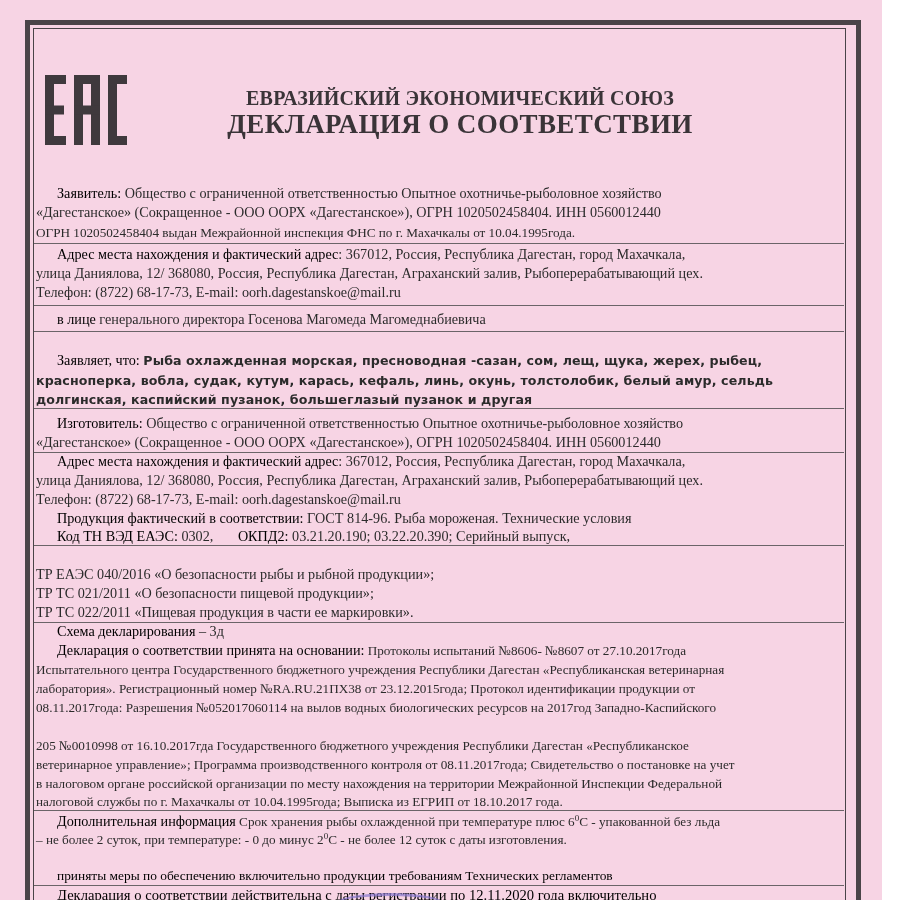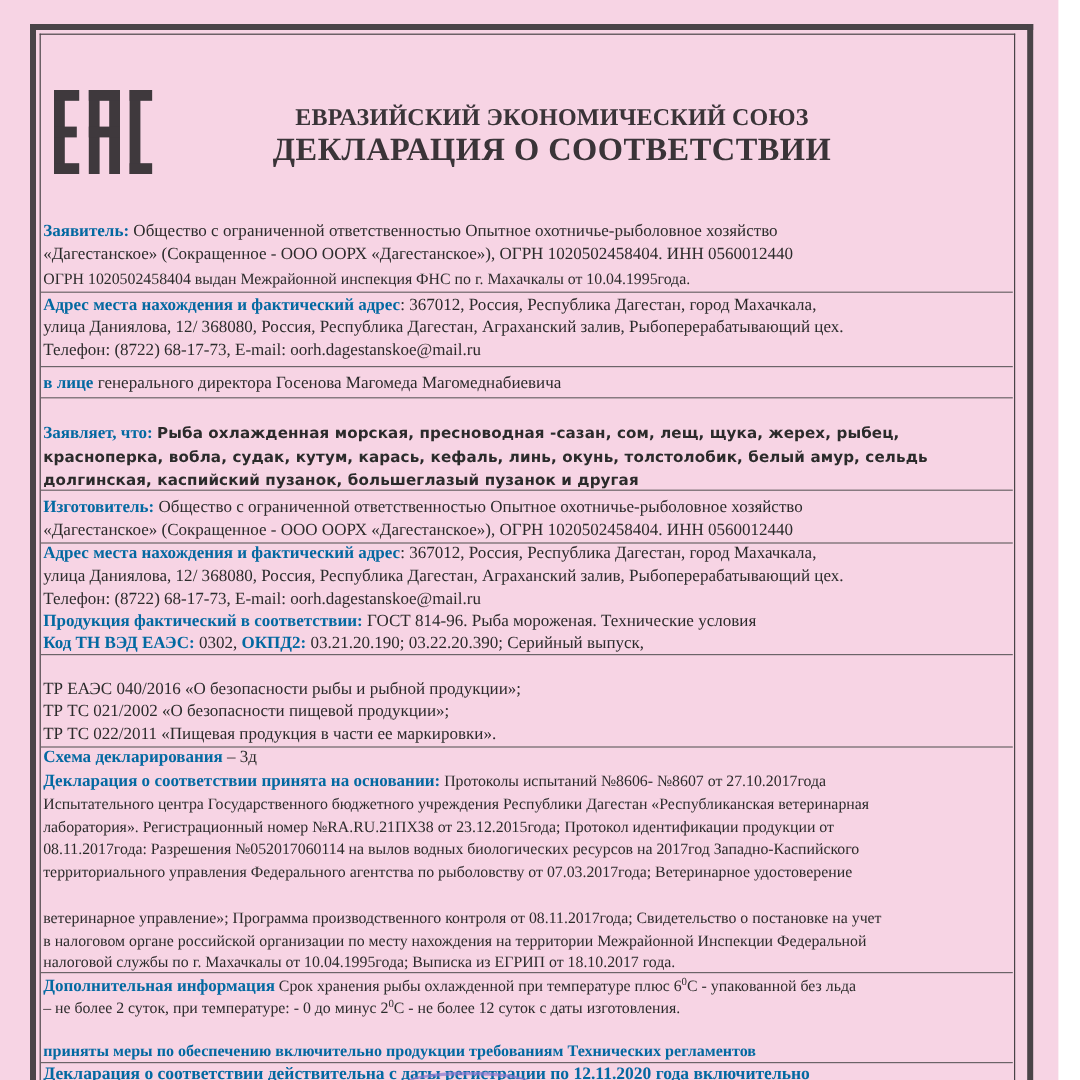--- a/index.html
+++ b/index.html
@@ -10,21 +10,21 @@
                  border-left:5px solid #4a4448; border-top:5px solid #4a4448; border-right:5px solid #4a4448; }
   .frame-inner { position:absolute; left:33px; top:28px; width:811px; height:900px;
                  border-left:1.5px solid #4a4448; border-top:1.5px solid #4a4448; border-right:1.5px solid #4a4448; }
   .eac { position:absolute; left:45px; top:75px; width:82px; height:70px; }
   .hdr { position:absolute; left:200px; top:86px; width:520px; text-align:center; font-weight:bold; color:#3a3438; }
   .hdr .l1 { font-size:20px; line-height:24px; letter-spacing:0.2px; }
   .hdr .l2 { font-size:27px; line-height:28px; letter-spacing:0.4px; }
   .row { position:absolute; left:36px; width:800px; font-size:14.2px; line-height:19px; white-space:nowrap; }
   .row.small { font-size:13.2px; }
   .hr { position:absolute; left:34px; width:810px; height:0; border-top:1.2px solid #6b6468; }
-  b { font-weight:bold; color:#0369a1; }
+  b { font-weight:normal; color:#000000;margin-left:21px; }
   .sans-b { font-family:"DejaVu Sans", "Liberation Sans", sans-serif; font-weight:bold; font-size:12.6px; letter-spacing:0.1px; }
   sup { font-size:9px; vertical-align:5px; line-height:0; }
   .stamp { position:absolute; left:335px; top:893px; width:110px; height:20px; border-radius:50%;
            border-top:3px solid #8a7ad0; opacity:0.7; }
 </style>
 </head>
 <body>
 
 <div class="page">
   <div class="frame-outer"></div>
@@ -92,35 +92,35 @@
 
   <div class="row" style="top:509px">
     <b>Продукция фактический в соответствии:</b><span>  ГОСТ 814-96. Рыба мороженая. Технические условия</span>
   </div>
   <div class="row" style="top:527px">
     <b>Код ТН ВЭД ЕАЭС:</b><span> 0302, </span><b>ОКПД2:</b><span>  03.21.20.190; 03.22.20.390;  Серийный выпуск,</span>
   </div>
   <div class="hr" style="top:545px"></div>
 
   <div class="row" style="top:565px">ТР ЕАЭС 040/2016 «О безопасности рыбы и рыбной продукции»;</div>
-  <div class="row" style="top:584px">ТР ТС 021/2002 «О безопасности пищевой продукции»;</div>
+  <div class="row" style="top:584px">ТР ТС 021/2011 «О безопасности пищевой продукции»;</div>
   <div class="row" style="top:603px">ТР ТС 022/2011 «Пищевая продукция в части ее маркировки».</div>
   <div class="hr" style="top:622px"></div>
 
   <div class="row" style="top:622px">
     <b>Схема декларирования</b><span> – 3д</span>
   </div>
 
   <div class="row small" style="top:641px">
     <b style="font-size:14.2px">Декларация о соответствии принята на основании:</b><span> Протоколы испытаний  №8606- №8607 от  27.10.2017года</span>
   </div>
   <div class="row small" style="top:660px">Испытательного центра  Государственного бюджетного учреждения Республики Дагестан  «Республиканская ветеринарная</div>
   <div class="row small" style="top:679px">лаборатория». Регистрационный номер №RA.RU.21ПХ38 от 23.12.2015года; Протокол идентификации продукции от</div>
   <div class="row small" style="top:698px">08.11.2017года: Разрешения №052017060114 на вылов водных биологических ресурсов на 2017год Западно-Каспийского</div>
-  <div class="row small" style="top:717px">территориального управления Федерального агентства по рыболовству от 07.03.2017года; Ветеринарное удостоверение</div>
+  <div class="row small" style="top:736px">205 №0010998 от 16.10.2017гда Государственного бюджетного учреждения Республики Дагестан «Республиканское</div>
   <div class="row small" style="top:755px">ветеринарное управление»; Программа производственного контроля от 08.11.2017года; Свидетельство о постановке на учет</div>
   <div class="row small" style="top:774px">в налоговом органе российской организации по месту нахождения на территории Межрайонной Инспекции Федеральной</div>
   <div class="row small" style="top:792px">налоговой службы по г. Махачкалы от 10.04.1995года; Выписка из ЕГРИП от 18.10.2017 года.</div>
 
   <div class="hr" style="top:810px"></div>
 
   <div class="row small" style="top:794px; top:795px"></div>
   <div class="row small" style="top:812px">
     <b style="font-size:14.2px">Дополнительная информация</b><span> Срок хранения рыбы  охлажденной при температуре плюс 6</span><sup>0</sup><span>С - упакованной без льда</span>
   </div>

